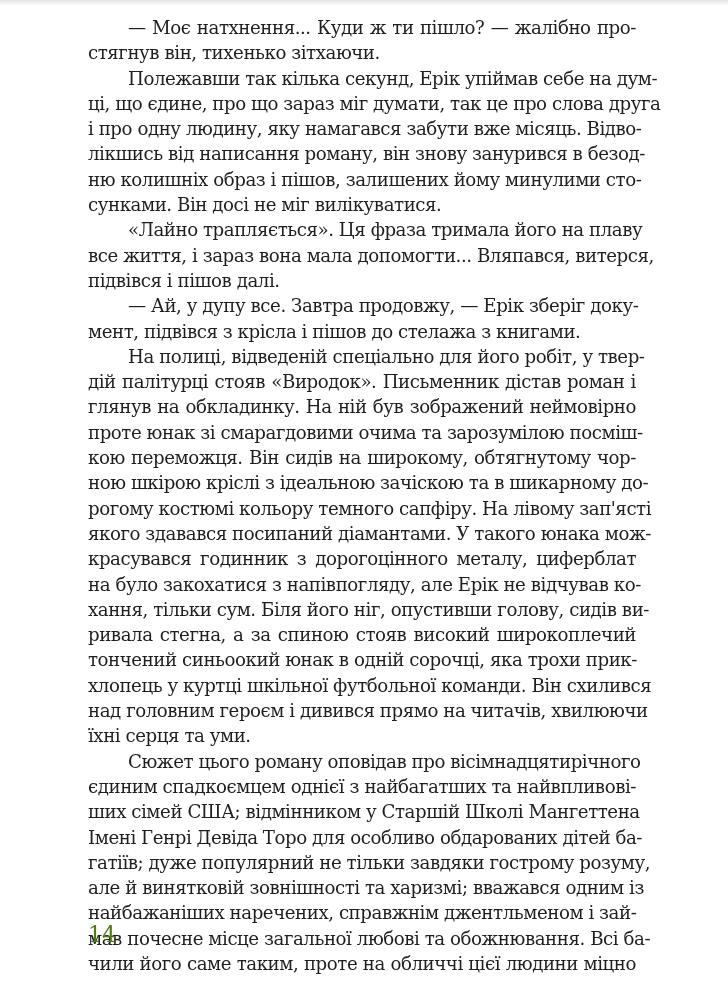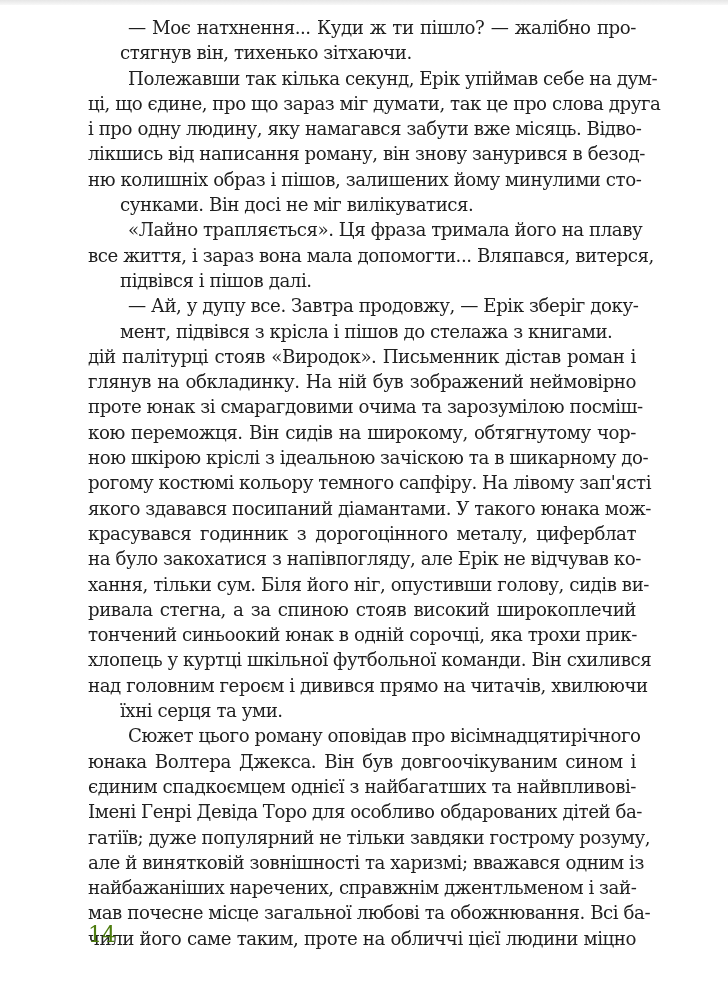--- a/index.html
+++ b/index.html
@@ -3,21 +3,21 @@
 <meta charset="utf-8">
 <style>
   html, body { margin: 0; padding: 0; background: #ffffff; }
   body { width: 728px; height: 1000px; position: relative; overflow: hidden; }
   .top-band { position: absolute; left: 0; top: 0; width: 728px; height: 5px;
     background: linear-gradient(#e6e6e6, #f8f8f8); }
   .page { position: absolute; left: 88px; top: 15px; width: 548px;
     font-family: "DejaVu Serif", serif; font-size: 18.2px; line-height: 25.3px;
     color: #1f1f1f; letter-spacing: -0.45px; }
   .line { display: block; white-space: nowrap; text-align: justify; text-align-last: justify; height: 25.3px; }
-  .line.last { text-align-last: left; margin-left: 32px; }
+  .line.last { text-align-last: left; }
   .line.indent { padding-left: 40px; }
   .page-number { position: absolute; left: 88px; top: 922px;
     font-family: "DejaVu Serif", serif; font-size: 22px; color: #4d7c0f; }
 </style>
 </head>
 <body>
 
 <div class="top-band"></div>
 
 <div class="page">
@@ -36,40 +36,41 @@
   <div>
     <span class="line indent">«Лайно трапляється». Ця фраза тримала його на плаву</span>
     <span class="line">все життя, і зараз вона мала допомогти... Вляпався, витерся,</span>
     <span class="line last">підвівся і пішов далі.</span>
   </div>
   <div>
     <span class="line indent">— Ай, у дупу все. Завтра продовжу, — Ерік зберіг доку-</span>
     <span class="line last">мент, підвівся з крісла і пішов до стелажа з книгами.</span>
   </div>
   <div>
+    <span class="line indent">На полиці, відведеній спеціально для його робіт, у твер-</span>
     <span class="line">дій палітурці стояв «Виродок». Письменник дістав роман і</span>
     <span class="line">глянув на обкладинку. На ній був зображений неймовірно</span>
     <span class="line">проте юнак зі смарагдовими очима та зарозумілою посміш-</span>
     <span class="line">кою переможця. Він сидів на широкому, обтягнутому чор-</span>
     <span class="line">ною шкірою кріслі з ідеальною зачіскою та в шикарному до-</span>
     <span class="line">рогому костюмі кольору темного сапфіру. На лівому зап'ясті</span>
     <span class="line">якого здавався посипаний діамантами. У такого юнака мож-</span>
     <span class="line">красувався годинник з дорогоцінного металу, циферблат</span>
     <span class="line">на було закохатися з напівпогляду, але Ерік не відчував ко-</span>
     <span class="line">хання, тільки сум. Біля його ніг, опустивши голову, сидів ви-</span>
     <span class="line">ривала стегна, а за спиною стояв високий широкоплечий</span>
     <span class="line">тончений синьоокий юнак в одній сорочці, яка трохи прик-</span>
     <span class="line">хлопець у куртці шкільної футбольної команди. Він схилився</span>
     <span class="line">над головним героєм і дивився прямо на читачів, хвилюючи</span>
     <span class="line last">їхні серця та уми.</span>
   </div>
   <div>
     <span class="line indent">Сюжет цього роману оповідав про вісімнадцятирічного</span>
-    <span class="line">юнака Волтера Джекса. Він був довгоочікуваним сином і</span>
     <span class="line">єдиним спадкоємцем однієї з найбагатших та найвпливові-</span>
+    <span class="line">ших сімей США; відмінником у Старшій Школі Мангеттена</span>
     <span class="line">Імені Генрі Девіда Торо для особливо обдарованих дітей ба-</span>
     <span class="line">гатіїв; дуже популярний не тільки завдяки гострому розуму,</span>
     <span class="line">але й винятковій зовнішності та харизмі; вважався одним із</span>
     <span class="line">найбажаніших наречених, справжнім джентльменом і зай-</span>
     <span class="line">мав почесне місце загальної любові та обожнювання. Всі ба-</span>
     <span class="line">чили його саме таким, проте на обличчі цієї людини міцно</span>
   </div>
 </div>
 
 <div class="page-number">14</div>

